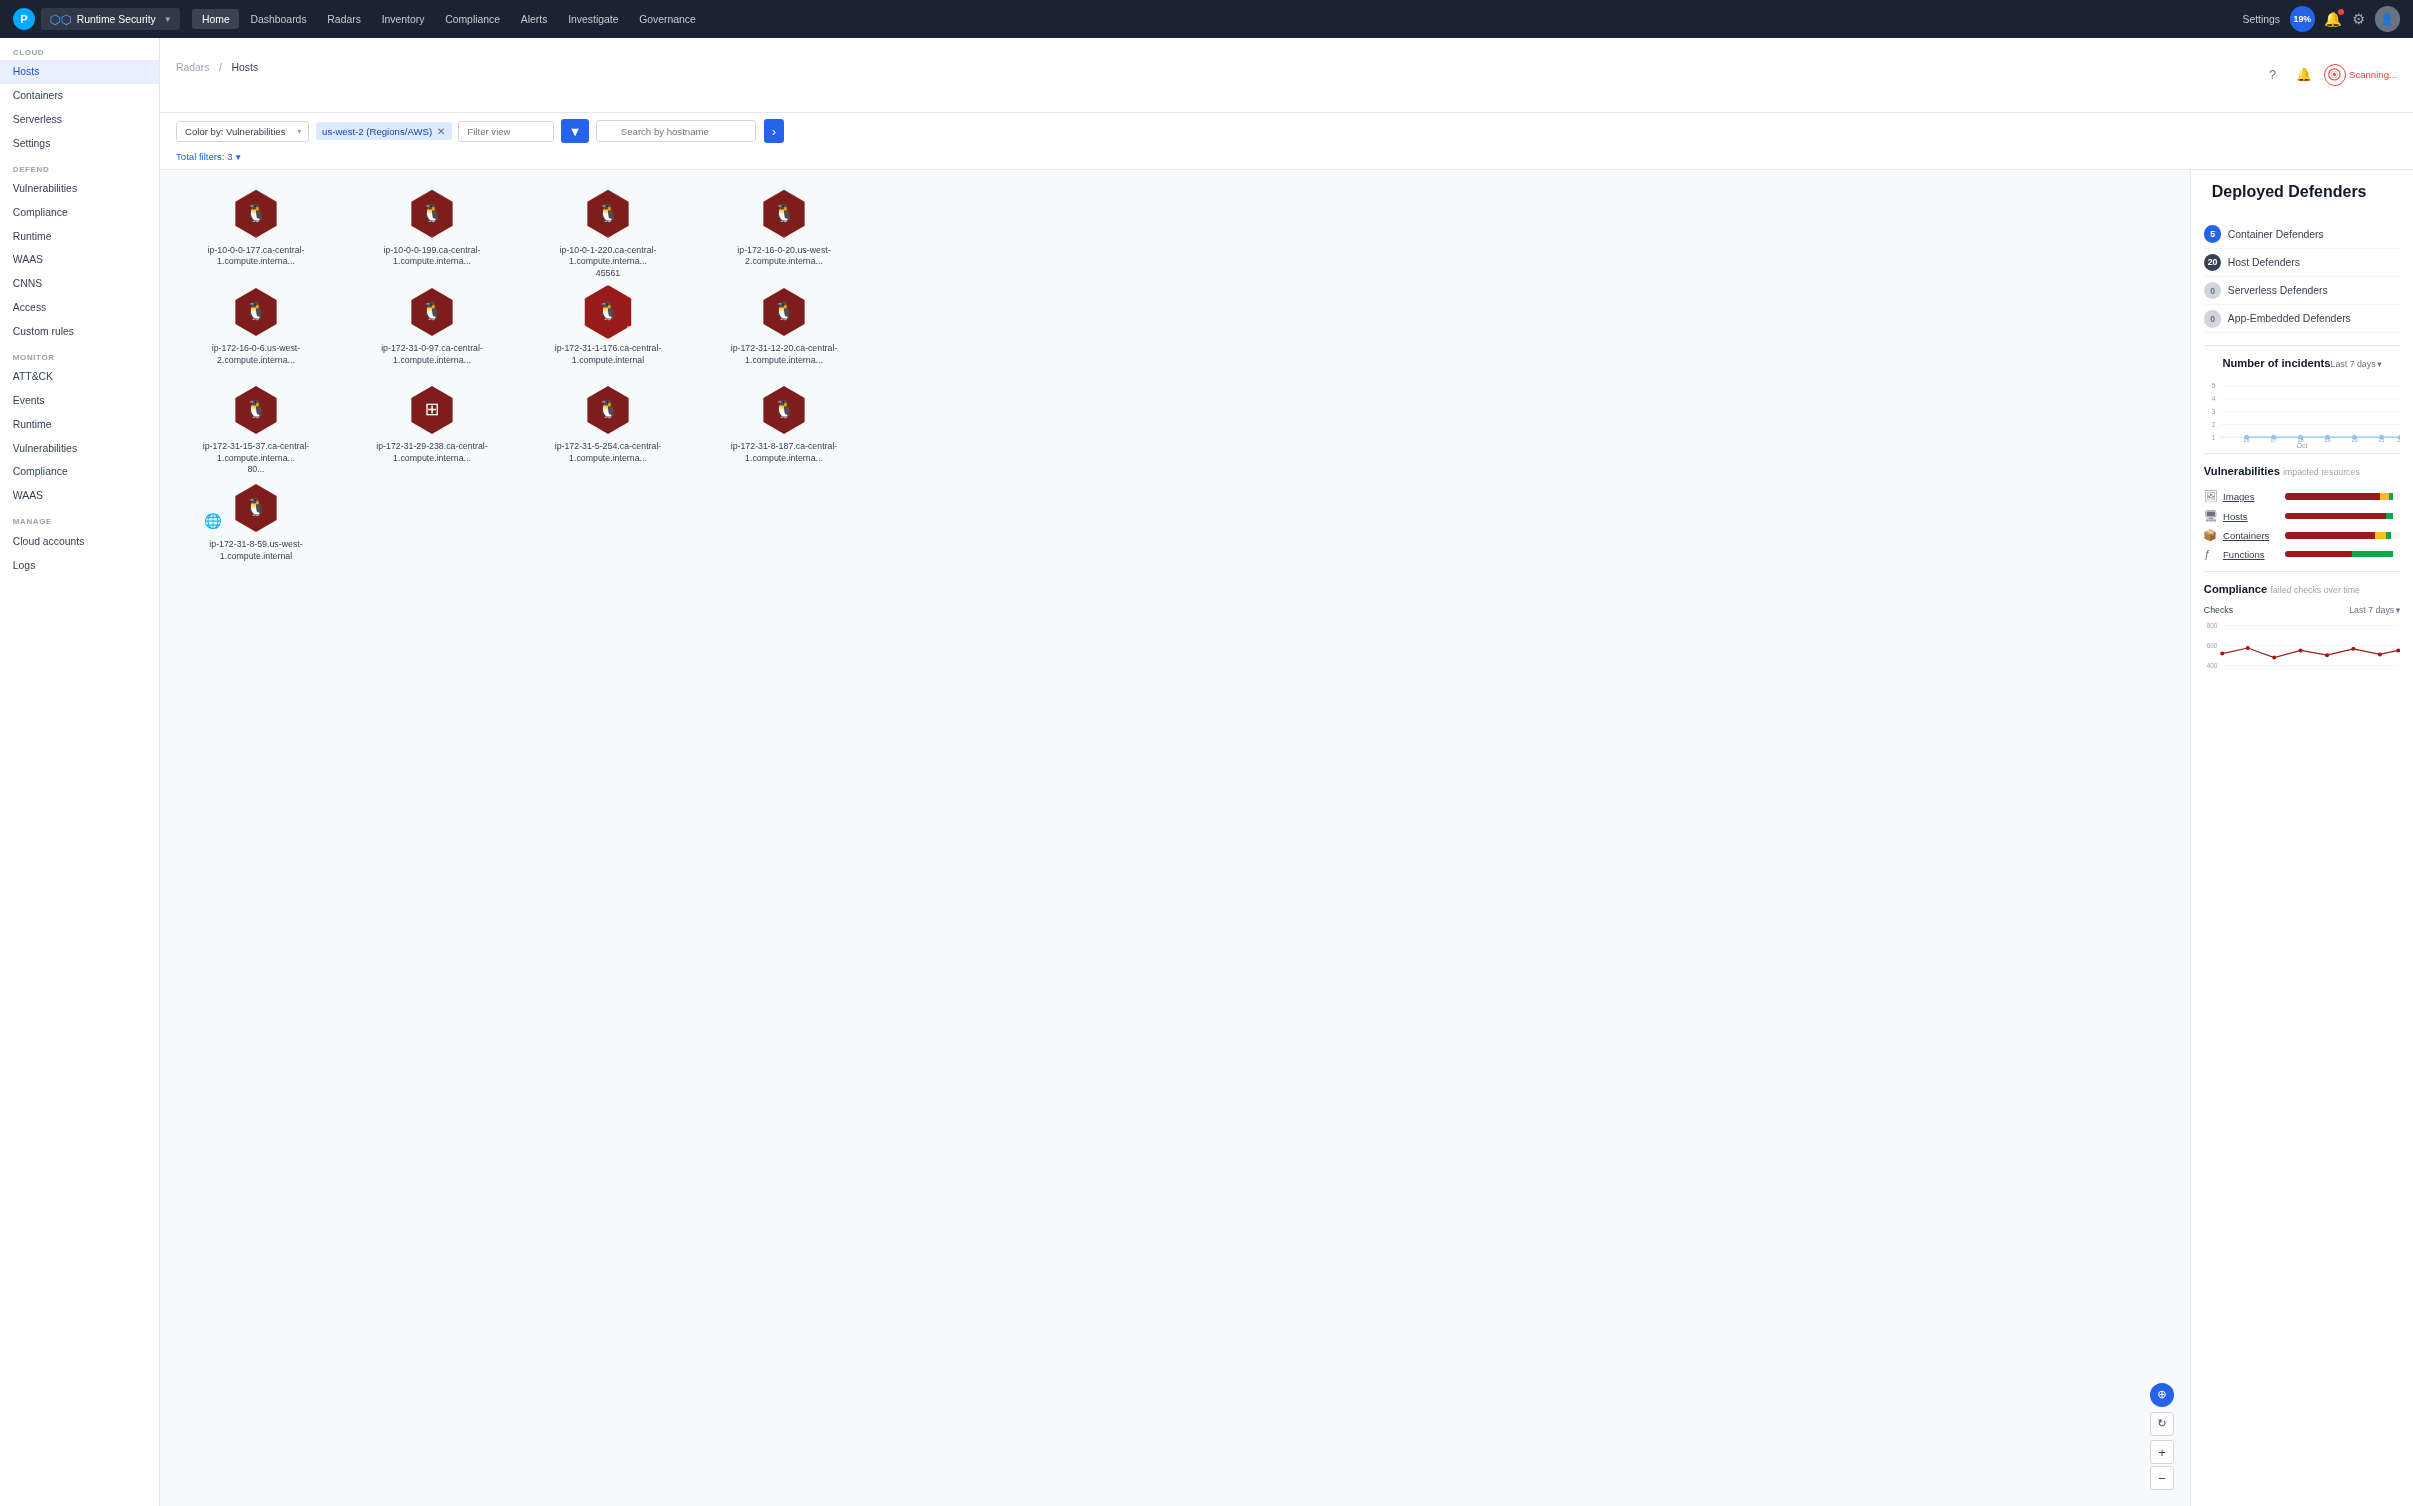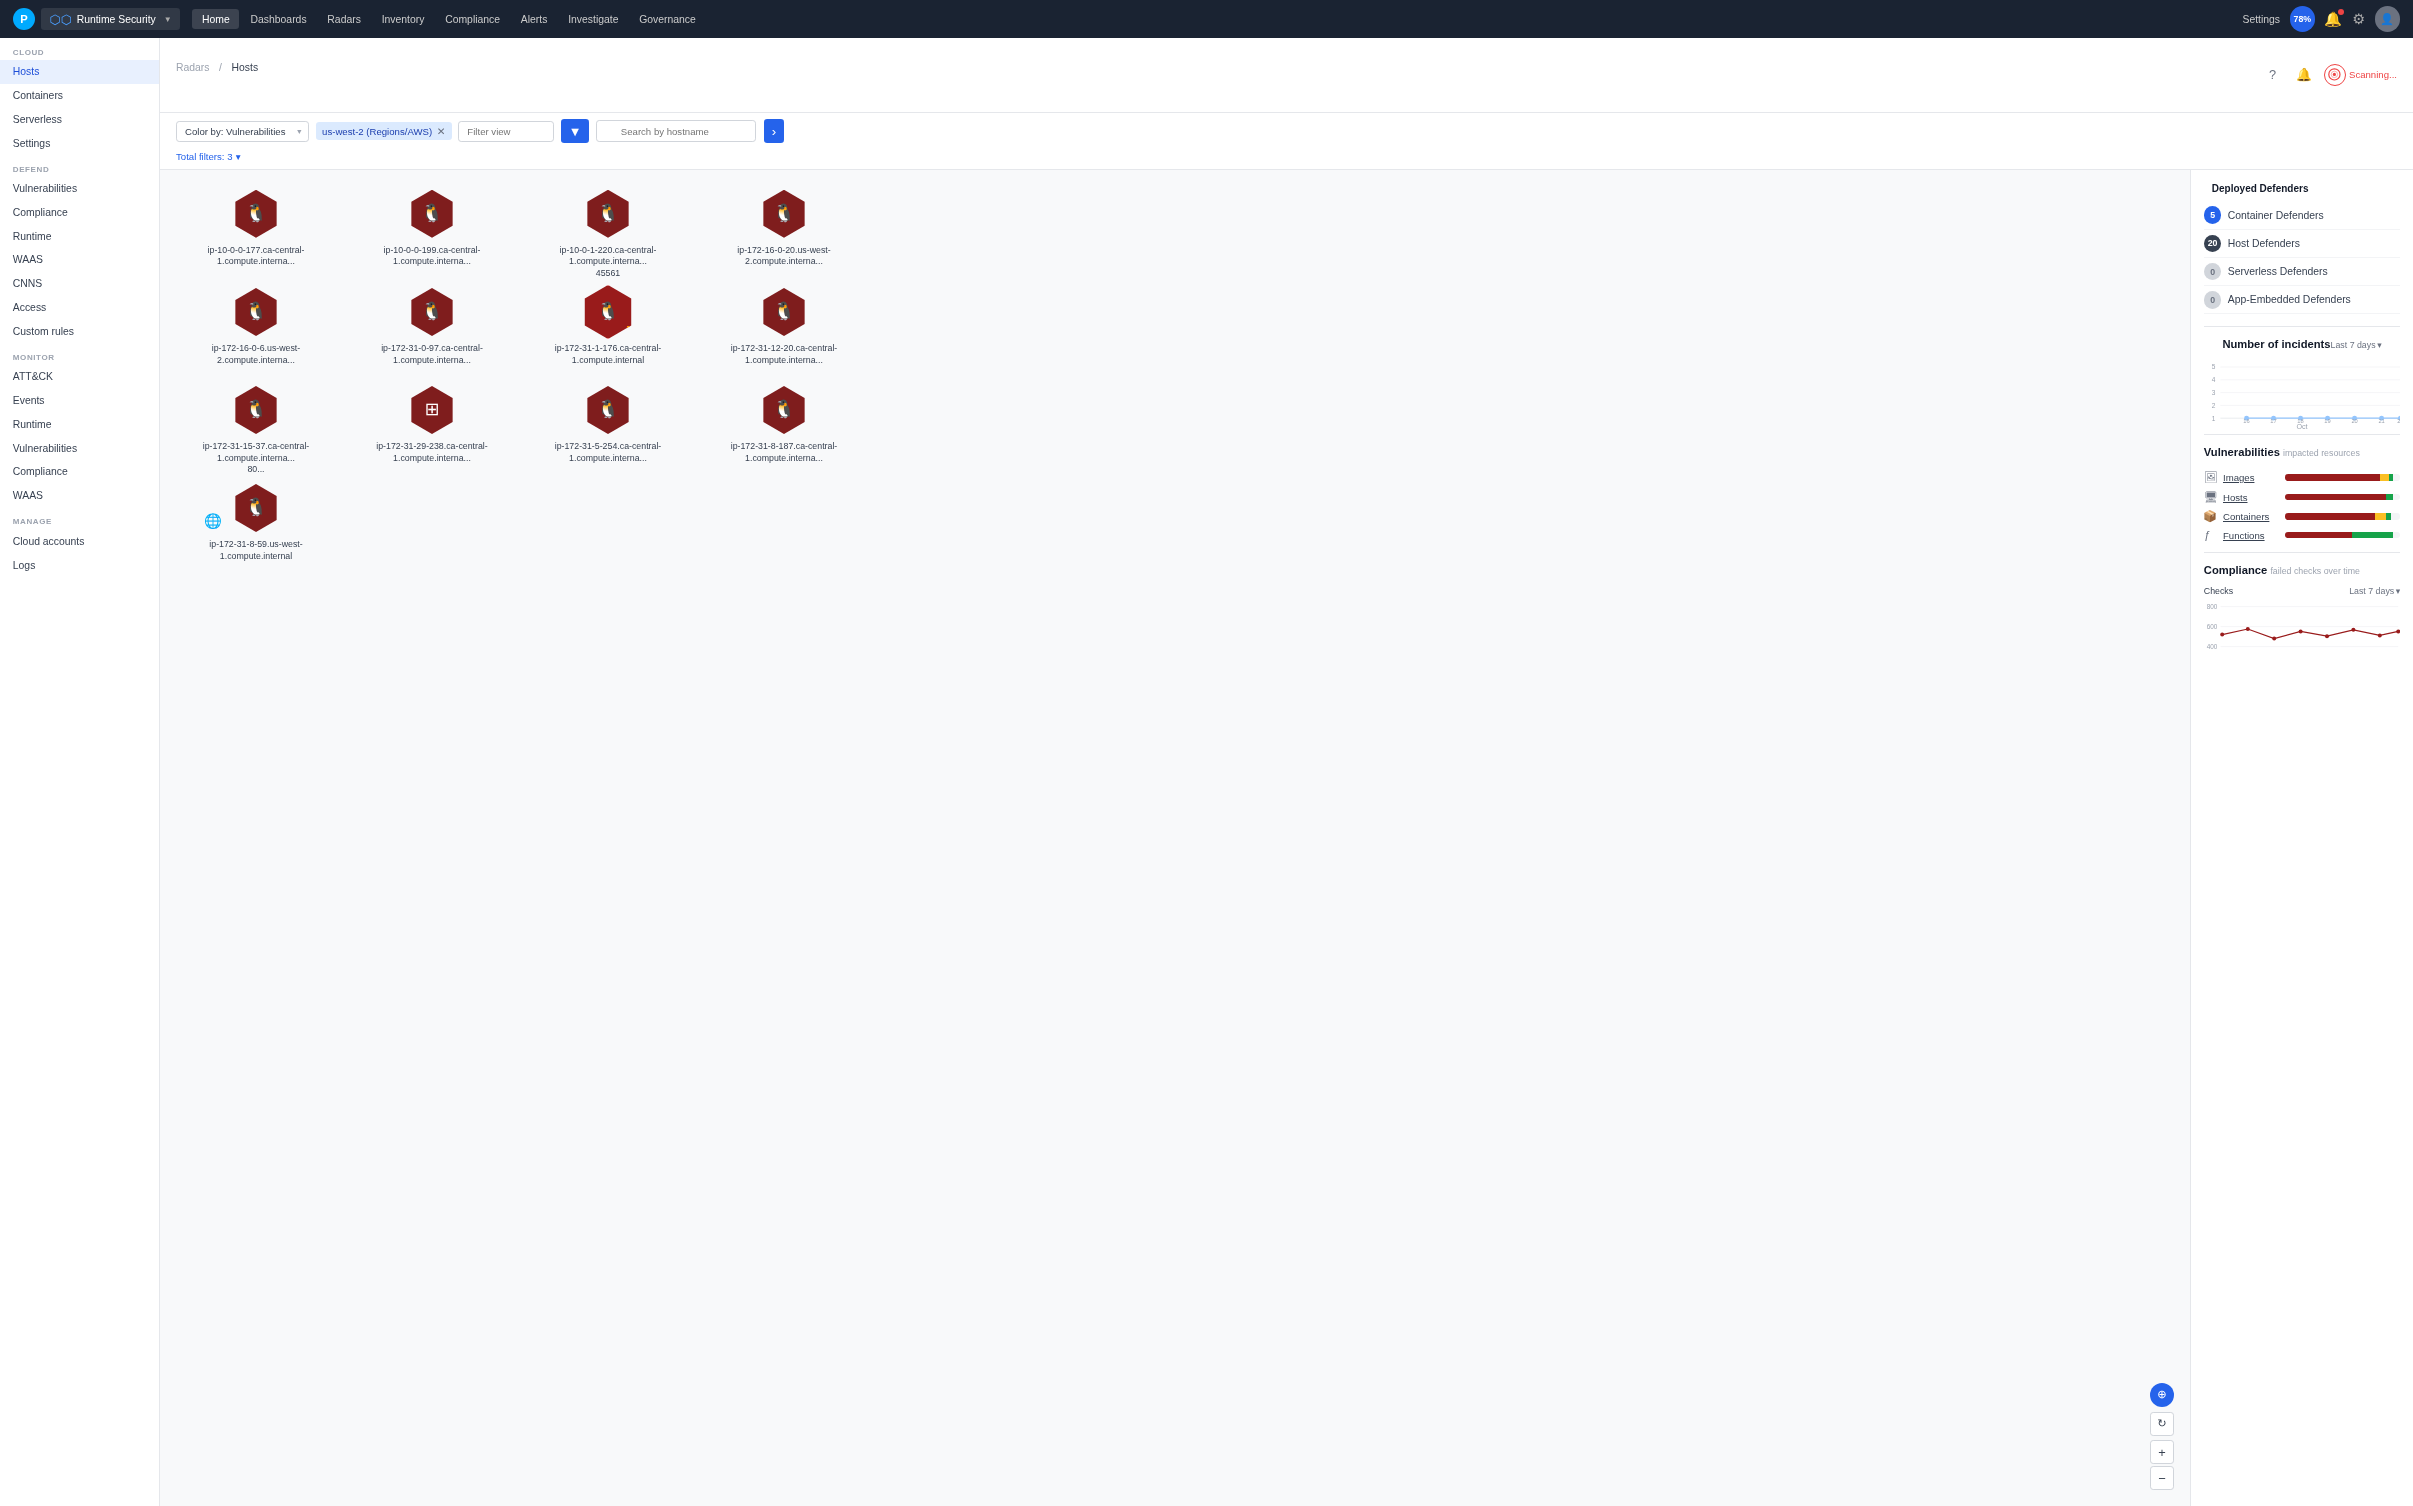--- a/index.html
+++ b/index.html
@@ -64,21 +64,21 @@
     .host-node { display: flex; flex-direction: column; align-items: center; cursor: pointer; }
     .host-hex { width: 56px; height: 56px; position: relative; display: flex; align-items: center; justify-content: center; }
     .hex-shape { width: 48px; height: 48px; background: #7f1d1d; clip-path: polygon(50% 0%, 93% 25%, 93% 75%, 50% 100%, 7% 75%, 7% 25%); display: flex; align-items: center; justify-content: center; color: white; font-size: 17.6px; }
     .hex-shape.highlighted { background: #991b1b; border: 1.6px solid #fca5a5; }
     .host-label { font-size: 8.8px; color: #374151; text-align: center; max-width: 144px; margin-top: 3.2px; line-height: 1.3; }
     .host-count-badge { position: absolute; top: -16px; font-size: 8.8px; color: #374151; }
     .wifi-badge { position: absolute; bottom: -1.6px; right: -6.4px; color: #10b981; font-size: 11.2px; }
 
     
     .side-panel { width: 223px; background: white; border-left: 0.8px solid #e5e7eb; overflow-y: auto; flex-shrink: 0; padding: 12.8px; }
-    .panel-title { font-size: 10px; font-weight: 600; color: #111827; margin-bottom: 8px; padding-left: 8px; }
+    .panel-title { font-size: 16px; font-weight: 600; color: #111827; margin-bottom: 20px; padding-left: 8px; }
     .defender-row { display: flex; align-items: center; gap: 6.4px; padding: 4.8px 0; border-bottom: 0.8px solid #f3f4f6; }
     .defender-badge { width: 17.6px; height: 17.6px; border-radius: 50%; display: flex; align-items: center; justify-content: center; font-size: 8.8px; font-weight: bold; color: white; flex-shrink: 0; }
     .defender-badge.blue { background: #2563eb; }
     .defender-badge.dark { background: #374151; }
     .defender-badge.gray { background: #d1d5db; color: #6b7280; }
     .defender-label { font-size: 10.4px; color: #374151; }
     .section-divider { height: 0.8px; background: #e5e7eb; margin: 11.2px 0; }
     .panel-section-title { font-size: 11.2px; font-weight: 600; color: #111827; margin-bottom: 3.2px; }
     .panel-subtitle { font-size: 8.8px; color: #9ca3af; margin-bottom: 6.4px; }
     .time-selector { font-size: 8.8px; color: #6b7280; display: flex; align-items: center; gap: 1.6px; cursor: pointer; float: right; }
@@ -116,21 +116,21 @@
     <div class="nav-link">Dashboards</div>
     <div class="nav-link">Radars</div>
     <div class="nav-link">Inventory</div>
     <div class="nav-link">Compliance</div>
     <div class="nav-link">Alerts</div>
     <div class="nav-link">Investigate</div>
     <div class="nav-link">Governance</div>
   </div>
   <div class="nav-right">
     <span class="nav-settings">Settings</span>
-    <div class="nav-progress">78%</div>
+    <div class="nav-progress">19%</div>
     <div class="nav-icon-btn">
       🔔
       <span class="notification-dot"></span>
     </div>
     <div class="nav-icon-btn">⚙</div>
     <div class="nav-avatar">👤</div>
   </div>
 </nav>
 
 <div class="app-body">

